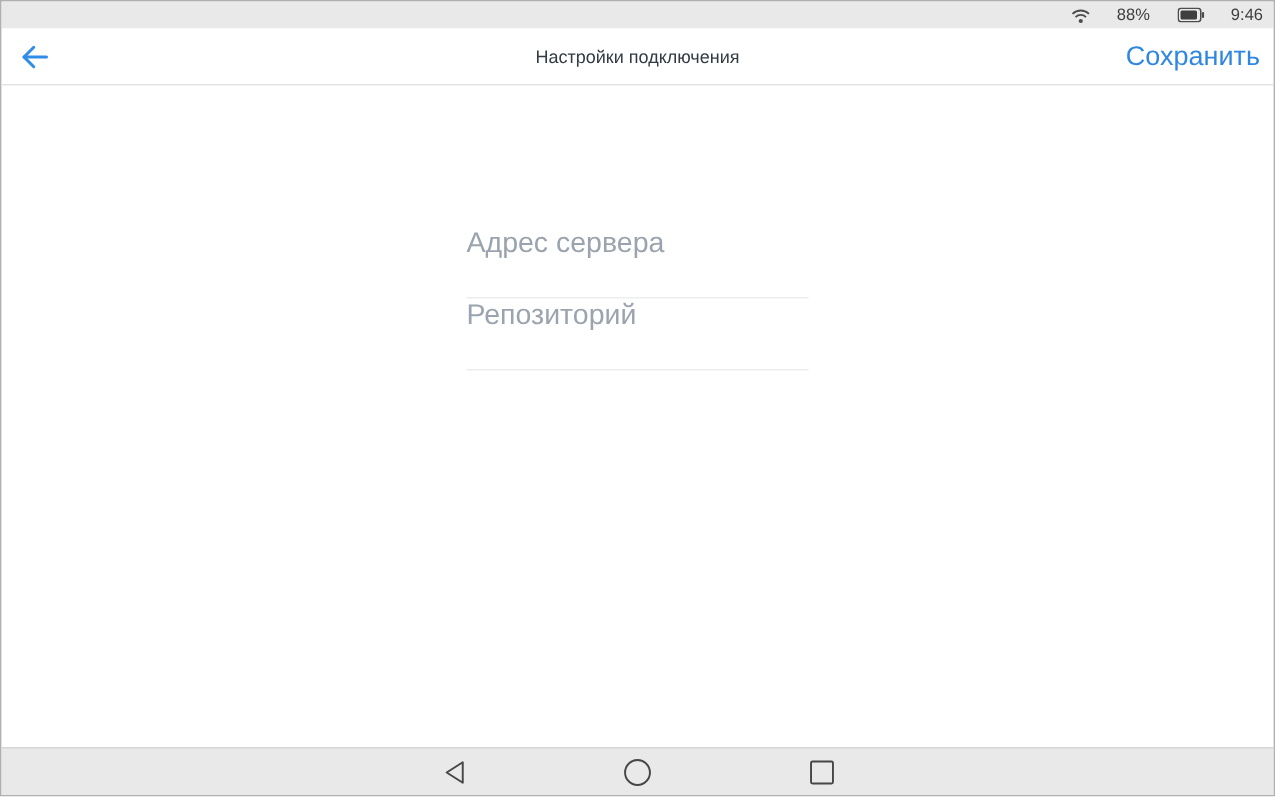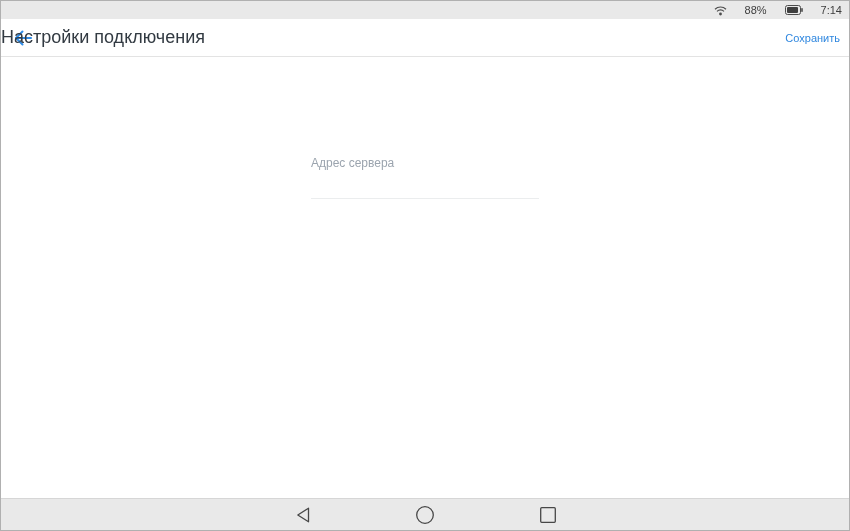--- a/index.html
+++ b/index.html
@@ -16,41 +16,41 @@
     display:flex; align-items:center; justify-content:flex-end;
     gap:18px; padding-right:7px; font-size:11px; color:#3e3e3e;
   }
   .sb-icon { display:inline-flex; line-height:0; }
   
   .header {
     height:37px; flex:none; background:#fff; position:relative;
     border-bottom:1px solid #e3e3e3; display:flex; align-items:center;
   }
   .title {
-    position:absolute; left:0; right:0; text-align:left;
-    font-size:18px; color:#323a42; pointer-events:none;
+    position:absolute; left:0; right:0; text-align:center;
+    font-size:12px; color:#323a42; pointer-events:none;
   }
   .back-btn {
     position:absolute; left:10px; top:50%; transform:translateY(-50%);
     background:none; border:none; padding:2px; cursor:pointer; line-height:0;
   }
   .save-btn {
     position:absolute; right:9px; top:50%; transform:translateY(-50%);
     background:none; border:none; padding:2px 0; cursor:pointer;
-    font-family:inherit; font-size:11px; color:#2f87df;
+    font-family:inherit; font-size:18px; color:#2f87df;
   }
   
   .content { flex:1; background:#fff; }
   .form { width:228px; margin:96px auto 0; }
   .field-input {
     display:block; width:100%; box-sizing:border-box;
     height:46px; padding:1px 0 27px; margin-bottom:2px;
     border:none; border-bottom:1px solid #ebedee; border-radius:0;
     background:transparent; outline:none;
-    font-family:inherit; font-size:12px; color:#333a42;
+    font-family:inherit; font-size:19px; color:#333a42;
   }
   .field-input::placeholder { color:#9ba4ae; opacity:1; }
   
   .nav-bar {
     height:31px; flex:none; background:#e9e9e9;
     border-top:1px solid #d6d6d6; position:relative;
   }
   .nav-btn {
     position:absolute; top:50%; transform:translate(-50%,-50%);
     background:none; border:none; padding:4px; cursor:pointer; line-height:0;
@@ -73,39 +73,40 @@
       </svg>
     </span>
     <span>88%</span>
     <span class="sb-icon">
       <svg width="18" height="10" viewBox="0 0 18 10">
         <rect x="0.5" y="0.5" width="15" height="9" rx="2" fill="none" stroke="#4c4c4c" stroke-width="1"></rect>
         <rect x="2" y="2" width="11" height="6" rx="1" fill="#3f3f3f"></rect>
         <rect x="16.2" y="3" width="1.6" height="4" rx="0.8" fill="#4c4c4c"></rect>
       </svg>
     </span>
-    <span>7:14</span>
+    <span>9:46</span>
   </div>
 
   <div class="header">
     <button class="back-btn">
       <span class="sb-icon">
         <svg width="20" height="18" viewBox="0 0 20 18">
           <path d="M18 9H3" fill="none" stroke="#2f8ce8" stroke-width="2" stroke-linecap="round"></path>
           <path d="M9.5 2.5L3 9l6.5 6.5" fill="none" stroke="#2f8ce8" stroke-width="2" stroke-linecap="round" stroke-linejoin="round"></path>
         </svg>
       </span>
     </button>
     <div class="title">Настройки подключения</div>
     <button class="save-btn">Сохранить</button>
   </div>
 
   <div class="content">
     <div class="form">
       <input class="field-input" type="text" placeholder="Адрес сервера" style="">
+      <input class="field-input" type="text" placeholder="Репозиторий" style="">
     </div>
   </div>
 
   <div class="nav-bar">
     <button class="nav-btn nav-back">
       <span class="sb-icon">
         <svg width="16" height="18" viewBox="0 0 16 18">
           <path d="M13.5 2.2v13.6L2.8 9z" fill="none" stroke="#474747" stroke-width="1.3" stroke-linejoin="round"></path>
         </svg>
       </span>

